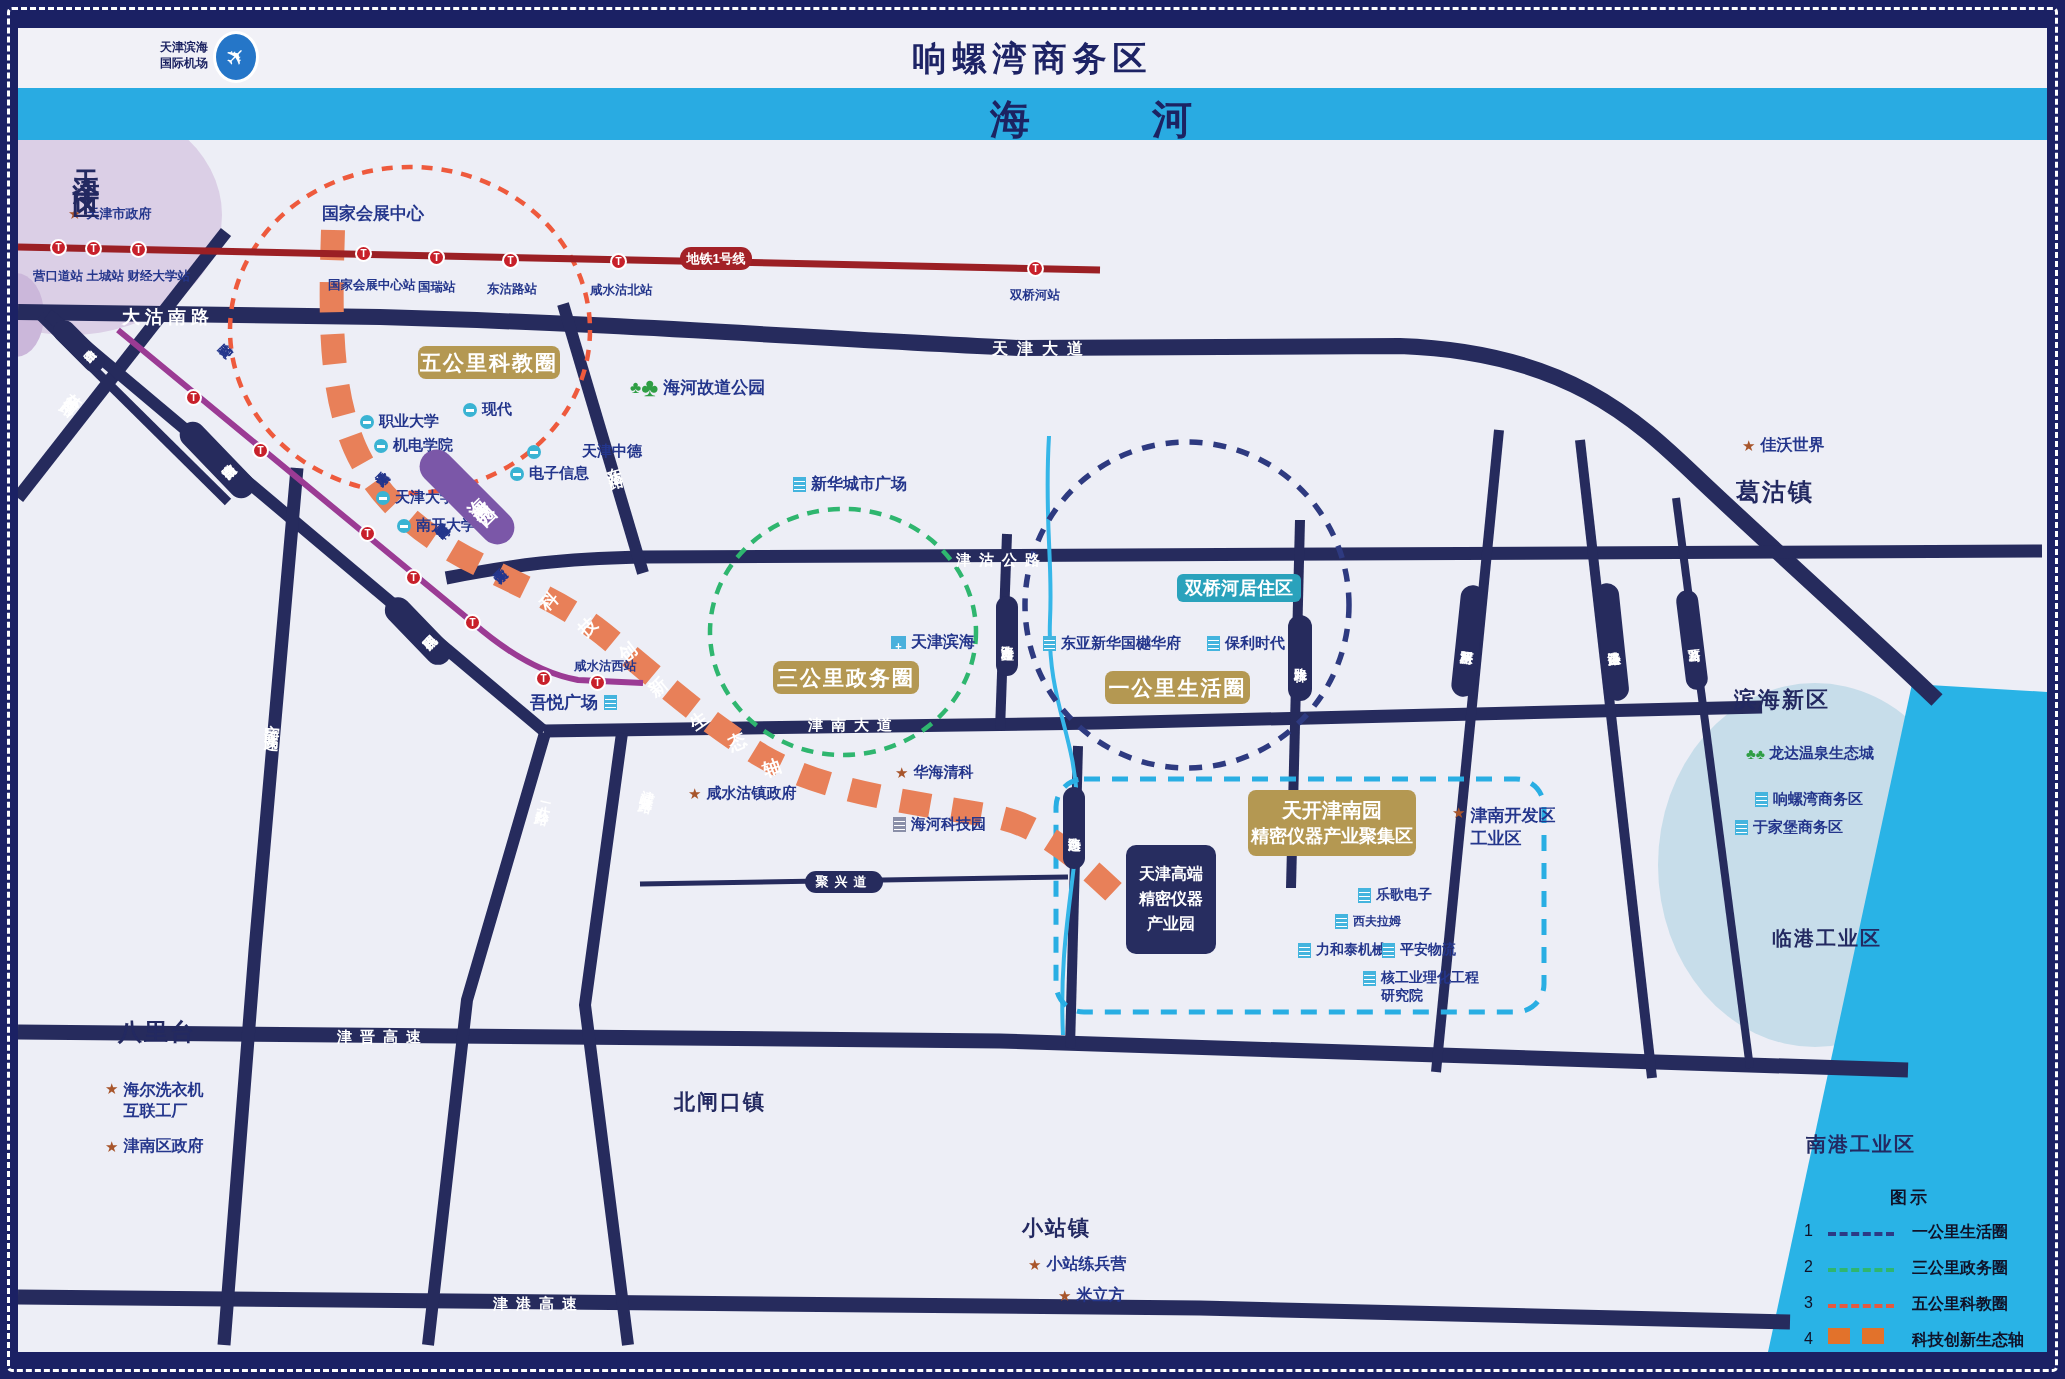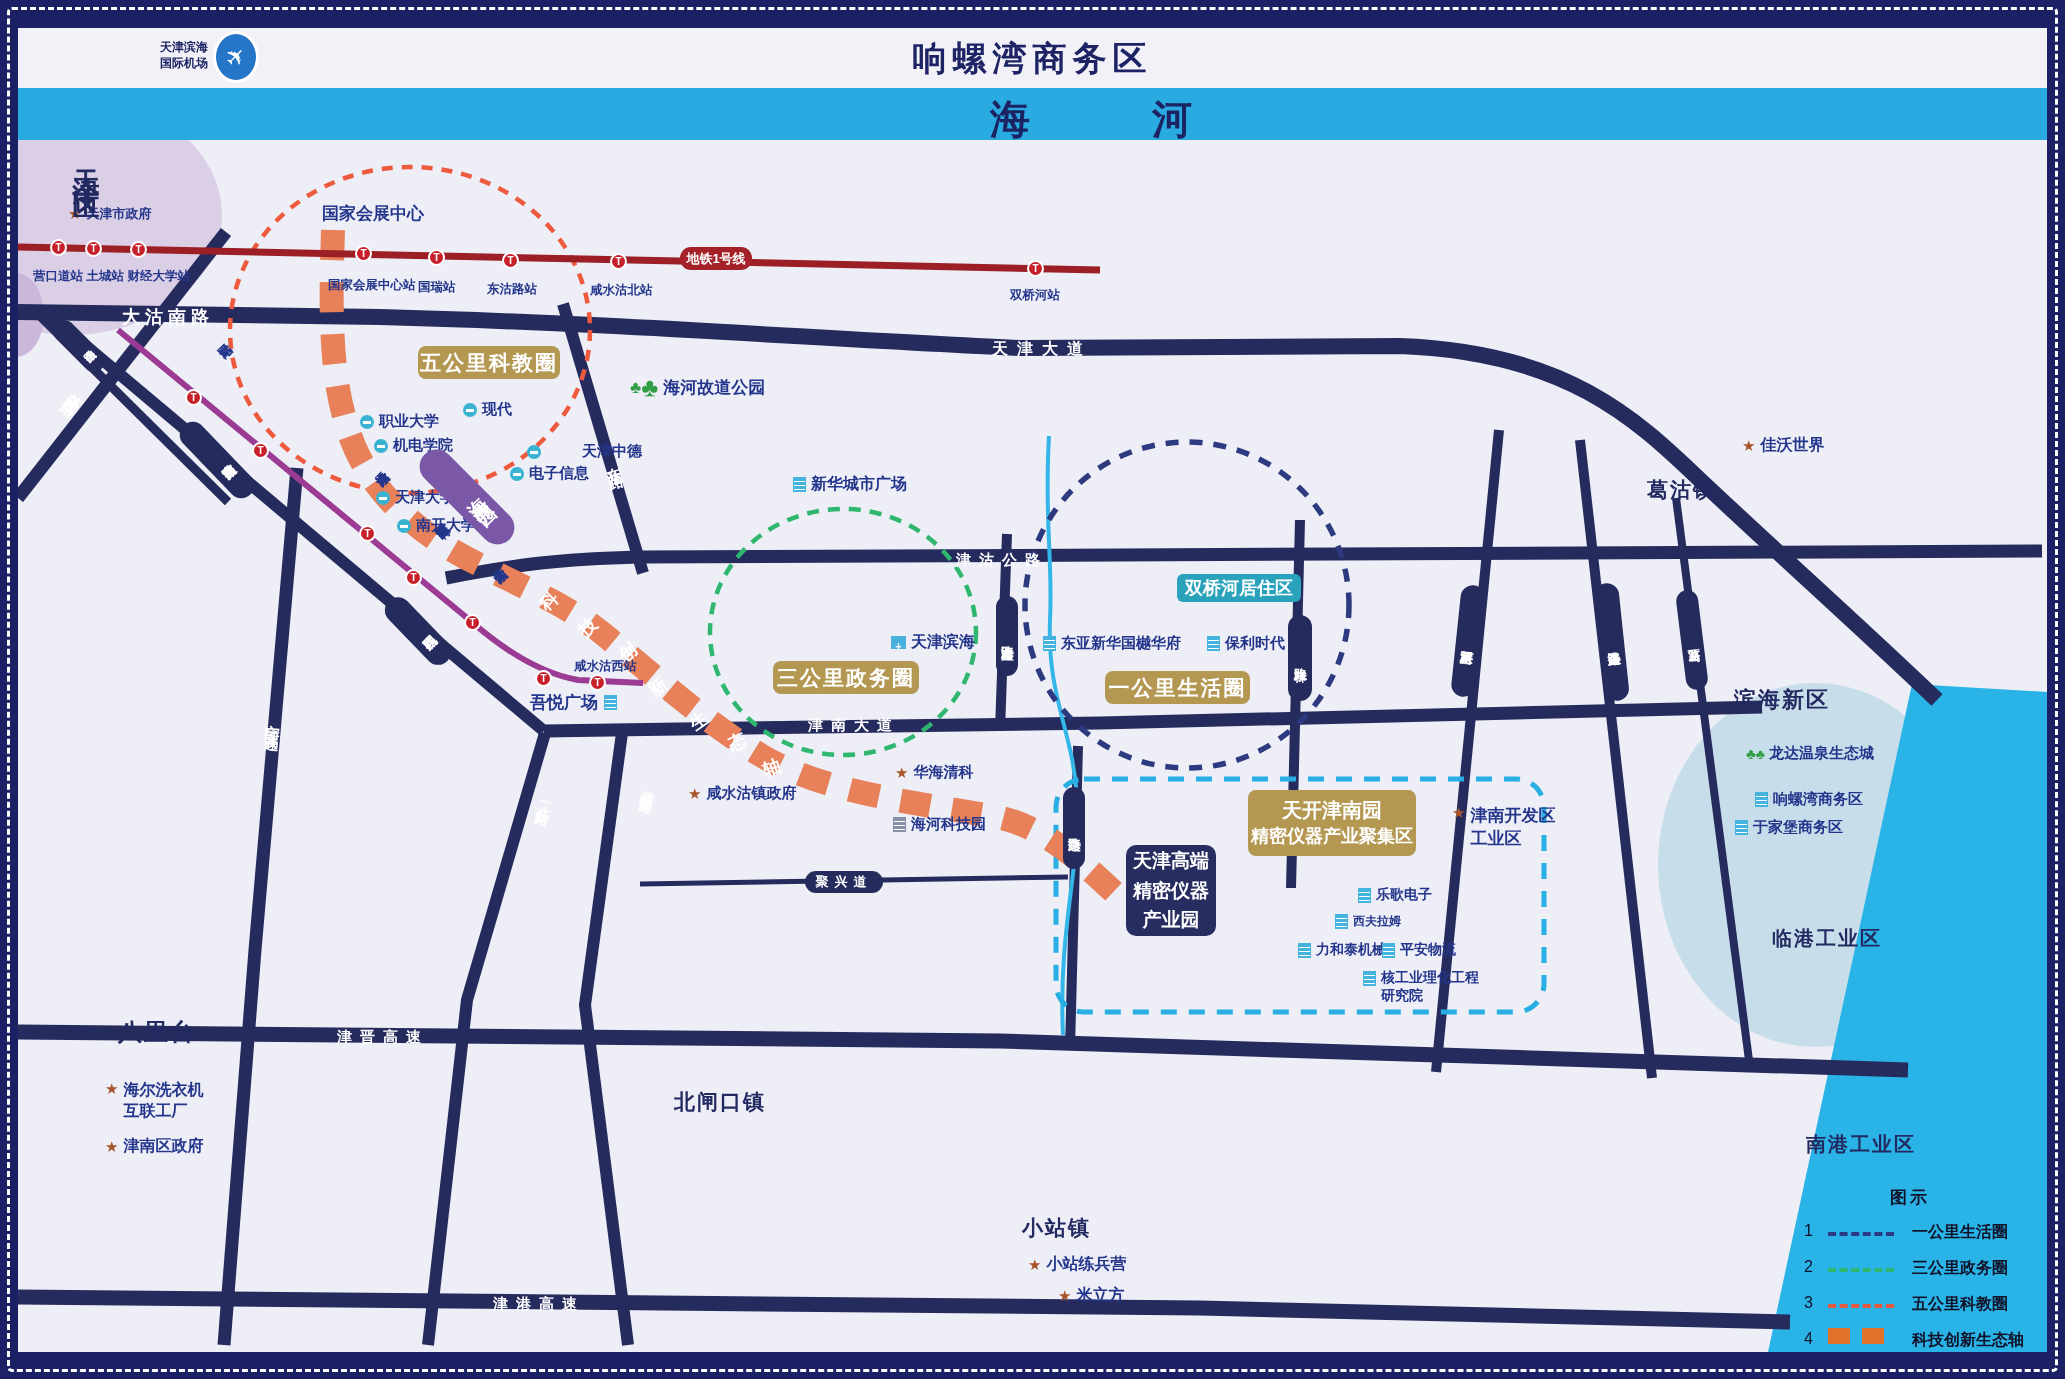--- a/index.html
+++ b/index.html
@@ -169,21 +169,21 @@
     <span>双桥河居住区</span>
     </div>
   <div class="p" style="left:450px;top:437px;width:34px;height:120px;background:#7b57a8;border-radius:17px;transform:rotate(-45deg);
               display:flex;align-items:center;justify-content:center;z-index:6;">
     <span class="v" style="color:#fff;font-weight:bold;font-size:19px;letter-spacing:6px;">海教园</span>
     </div>
   <div class="tanbox" style="left:1248px;top:790px;width:168px;height:66px;font-size:20px;line-height:1.4;z-index:6;">
     <span>天开津南园</span>
     <span style="font-size:18px;">精密仪器产业聚集区</span>
     </div>
-  <div class="navybox" style="left:1126px;top:845px;width:90px;height:91px;font-size:19px;line-height:1.55;z-index:6;">
+  <div class="navybox" style="left:1126px;top:845px;width:90px;height:109px;font-size:16px;line-height:1.55;z-index:6;">
     <span>天津高端</span>
     <span>精密仪器</span>
     <span>产业园</span>
     </div>
 
   <div class="axisch" style="left:540px;top:589px;transform:rotate(-42deg);z-index:5;">科</div>
   <div class="axisch" style="left:579px;top:615px;transform:rotate(-42deg);z-index:5;">技</div>
   <div class="axisch" style="left:619px;top:640px;transform:rotate(-38deg);z-index:5;">创</div>
   <div class="axisch" style="left:649px;top:675px;transform:rotate(-40deg);z-index:5;">新</div>
   <div class="axisch" style="left:690px;top:709px;transform:rotate(-35deg);z-index:5;">生</div>
@@ -322,21 +322,21 @@
     <span>小站练兵营</span>
     </div>
   <div class="t star" style="left:1058px;top:1285px;font-size:16px;z-index:5;">
     <span>米立方</span>
     </div>
 
   <div class="d v" style="left:68px;top:148px;font-size:27px;letter-spacing:8px;z-index:5;">天津市区</div>
   <div class="d" style="left:118px;top:1016px;font-size:24px;z-index:5;">八里台</div>
   <div class="d" style="left:674px;top:1088px;font-size:21px;z-index:5;">北闸口镇</div>
   <div class="d" style="left:1022px;top:1214px;font-size:21px;z-index:5;">小站镇</div>
-  <div class="d" style="left:1647px;top:476px;font-size:21px;z-index:5;">葛沽镇</div>
+  <div class="d" style="left:1736px;top:476px;font-size:24px;z-index:5;">葛沽镇</div>
   <div class="d" style="left:1734px;top:685px;font-size:22px;z-index:5;">滨海新区</div>
   <div class="d" style="left:1772px;top:925px;font-size:20px;z-index:5;">临港工业区</div>
   <div class="d" style="left:1806px;top:1131px;font-size:20px;z-index:5;">南港工业区</div>
 
   <div class="p" style="left:1790px;top:1180px;width:250px;height:172px;z-index:10;">
     <div style="position:absolute;left:100px;top:6px;font-weight:bold;font-size:17px;color:#101228;letter-spacing:3px;">图示</div>
     <div style="position:absolute;left:14px;top:42px;font-size:16px;color:#101228;">1</div>
     <div style="position:absolute;left:38px;top:52px;width:66px;border-top:4px dashed #2c3a85;"></div>
     <div style="position:absolute;left:122px;top:42px;font-weight:bold;font-size:16px;color:#101228;">一公里生活圈</div>
     <div style="position:absolute;left:14px;top:78px;font-size:16px;color:#101228;">2</div>

